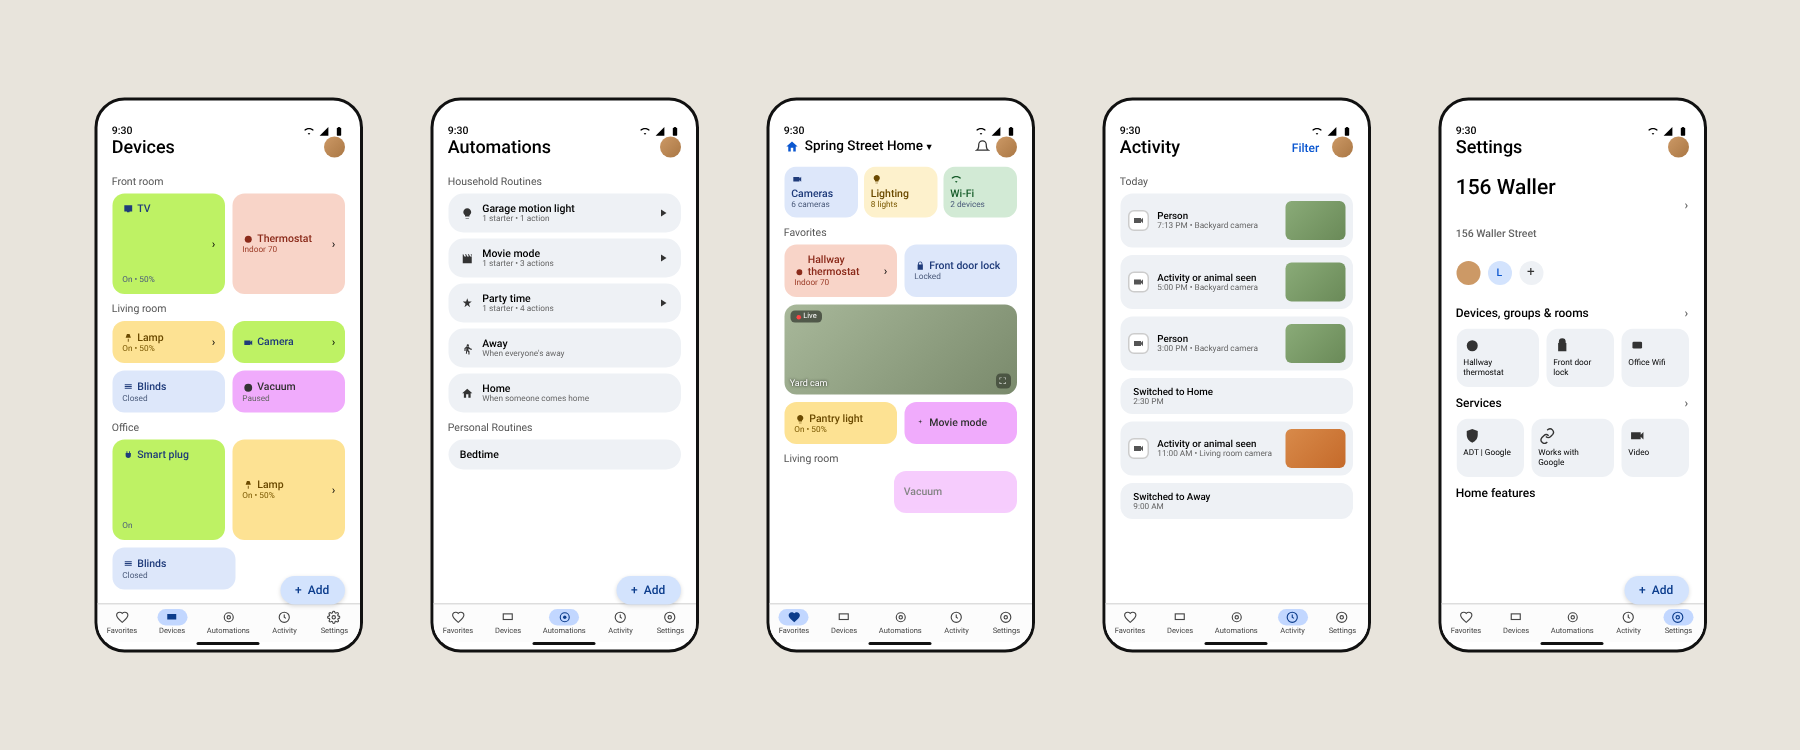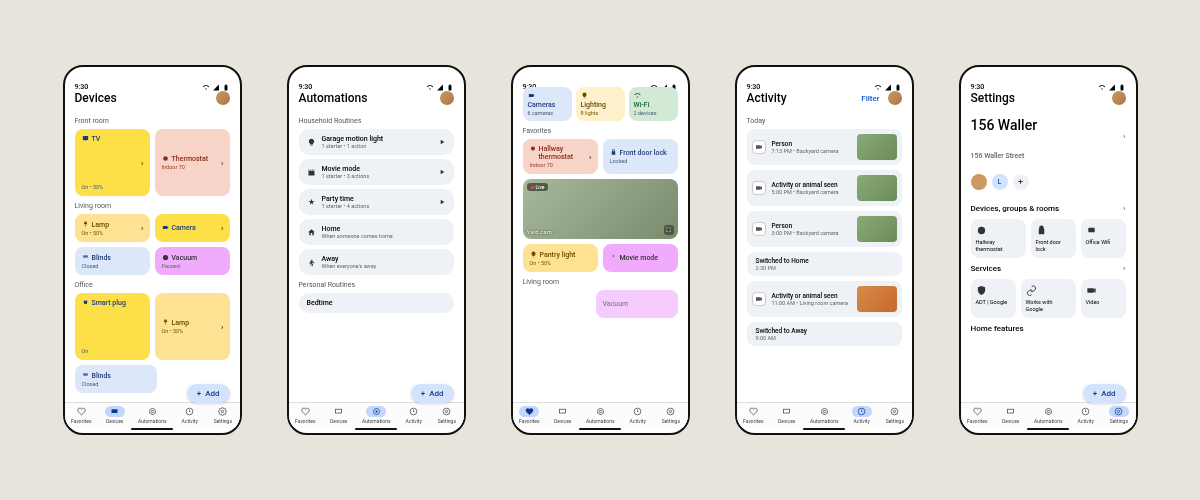--- a/index.html
+++ b/index.html
@@ -9,28 +9,28 @@
   .status-icons { display: flex; gap: 2px; align-items: center; }
   .sicon { width: 8px; height: 7px; }
   .header { display: flex; justify-content: space-between; align-items: center; padding: 4px 10px 6px; }
   .header-title { font-size: 12px; font-weight: 500; }
   .header-right { display: flex; align-items: center; gap: 8px; }
   .avatar { width: 14px; height: 14px; border-radius: 50%; background: linear-gradient(135deg,#c96,#a74); }
   .content { flex: 1; overflow: hidden; padding: 0 10px; }
   .section-label { font-size: 7px; color: #555; margin: 6px 0 4px; font-weight: 400; }
   .row2 { display: flex; gap: 5px; margin-bottom: 5px; }
   .tile { flex: 1; border-radius: 8px; padding: 6px 7px; display: flex; flex-direction: column; position: relative; min-height: 28px; justify-content: center; }
-  .tile-blue { background: #fde047; gap: 40px; }
+  .tile-blue { background: #bef264; gap: 40px; }
   .tile-lblue { background: #dde7fa; }
   .tile-peach { background: #f8d4c8; }
   .tile-yellow { background: #fde293; }
   .tile-lyellow { background: #fdf1cc; }
   .tile-lgreen { background: #d2ead5; }
   .tile-grey { background: #f0abfc; }
-  .tile-name { font-size: 7px; font-weight: 500; color: #1f3b7a; display: flex; align-items: flex-start; gap: 3px; }
+  .tile-name { font-size: 7px; font-weight: 500; color: #1f3b7a; display: flex; align-items: flex-end; gap: 3px; }
   .tile-peach .tile-name { color: #8b2a1a; }
   .tile-yellow .tile-name, .tile-lyellow .tile-name { color: #6b4a00; }
   .tile-lgreen .tile-name { color: #165c2a; }
   .tile-grey .tile-name { color: #333; }
   .tile-sub { font-size: 5.5px; color: #4a5a7a; margin-top: 1px; }
   .tile-peach .tile-sub { color: #9c3c28; }
   .tile-yellow .tile-sub, .tile-lyellow .tile-sub { color: #7a5800; }
   .tile-grey .tile-sub { color: #666; }
   .chev { position: absolute; right: 6px; top: 50%; transform: translateY(-50%); font-size: 8px; color: inherit; }
   .ticon { width: 7px; height: 7px; display: inline-block; }
@@ -308,34 +308,34 @@
         <div class="routine-text">
           <div class="routine-title">Party time</div>
           <div class="routine-sub">1 starter • 4 actions</div>
         </div>
         <svg class="play" viewBox="0 0 24 24" fill="#333">
           <path d="M8 5v14l11-7z"></path>
         </svg>
       </div>
     <div class="routine-row">
         <svg class="routine-icon" viewBox="0 0 24 24">
+          <path d="M13 4c1.1 0 2 .9 2 2s-.9 2-2 2-2-.9-2-2 .9-2 2-2zm-2 18l1-6 2 2v4h2v-5.5l-2-2 .5-3c1.5 1.5 3 2.5 5.5 2.5v-2c-2 0-3.5-1-4.5-2.5l-1-1.5c-.5-.5-1-1-2-1s-1.5.5-2 1L7 11v5h2v-4l1.5-1-1 10H11z"></path>
+        </svg>
+        <div class="routine-text">
+          <div class="routine-title">Away</div>
+          <div class="routine-sub">When everyone's away</div>
+        </div>
+      </div>
+    <div class="routine-row">
+        <svg class="routine-icon" viewBox="0 0 24 24">
           <path d="M12 3l9 8h-3v8h-4v-6h-4v6H6v-8H3z"></path>
         </svg>
         <div class="routine-text">
           <div class="routine-title">Home</div>
           <div class="routine-sub">When someone comes home</div>
-        </div>
-      </div>
-    <div class="routine-row">
-        <svg class="routine-icon" viewBox="0 0 24 24">
-          <path d="M13 4c1.1 0 2 .9 2 2s-.9 2-2 2-2-.9-2-2 .9-2 2-2zm-2 18l1-6 2 2v4h2v-5.5l-2-2 .5-3c1.5 1.5 3 2.5 5.5 2.5v-2c-2 0-3.5-1-4.5-2.5l-1-1.5c-.5-.5-1-1-2-1s-1.5.5-2 1L7 11v5h2v-4l1.5-1-1 10H11z"></path>
-        </svg>
-        <div class="routine-text">
-          <div class="routine-title">Away</div>
-          <div class="routine-sub">When everyone's away</div>
         </div>
       </div>
     <div class="section-label">Personal Routines</div>
     <div class="routine-row" style="margin-bottom:0;">
         <div class="routine-text">
           <div class="routine-title">Bedtime</div>
         </div>
       </div>
   </div>
   <div class="fab">
@@ -398,20 +398,30 @@
           <path d="M1 9l2 2c4.97-4.97 13.03-4.97 18 0l2-2C16.93 2.93 7.07 2.93 1 9zm8 8l3 3 3-3c-1.65-1.66-4.34-1.66-6 0z" fill="#000"></path>
         </svg>
         <svg class="sicon" viewBox="0 0 24 24">
           <path d="M2 22h20V2z" fill="#000"></path>
         </svg>
         <svg class="sicon" viewBox="0 0 24 24">
           <path d="M15.67 4H14V2h-4v2H8.33C7.6 4 7 4.6 7 5.33v15.33C7 21.4 7.6 22 8.33 22h7.33c.74 0 1.34-.6 1.34-1.33V5.33C17 4.6 16.4 4 15.67 4z" fill="#000"></path>
         </svg>
       </div>
     </div>
+  <div class="header-home">
+    <svg class="home-icon" viewBox="0 0 24 24">
+        <path d="M12 3l9 8h-3v8h-4v-6h-4v6H6v-8H3z"></path>
+      </svg>
+    <div class="home-name"><span>Spring Street Home</span> <span style="font-size:7px;">▾</span></div>
+    <svg class="bell" viewBox="0 0 24 24" fill="none" stroke="#333" stroke-width="2">
+        <path d="M18 8a6 6 0 00-12 0c0 7-3 9-3 9h18s-3-2-3-9"></path>
+      </svg>
+    <div class="avatar"></div>
+  </div>
   <div class="content rfade">
     <div class="row3">
       <div class="tile tile-lblue">
           <svg class="ticon" viewBox="0 0 24 24" fill="#1f3b7a">
             <path d="M17 10.5V7H3v10h14v-3.5l4 4v-11l-4 4z"></path>
           </svg>
           <div class="tile-name" style="margin-top:2px;">
             <span>Cameras</span>
           </div>
           <div class="tile-sub">6 cameras</div>

